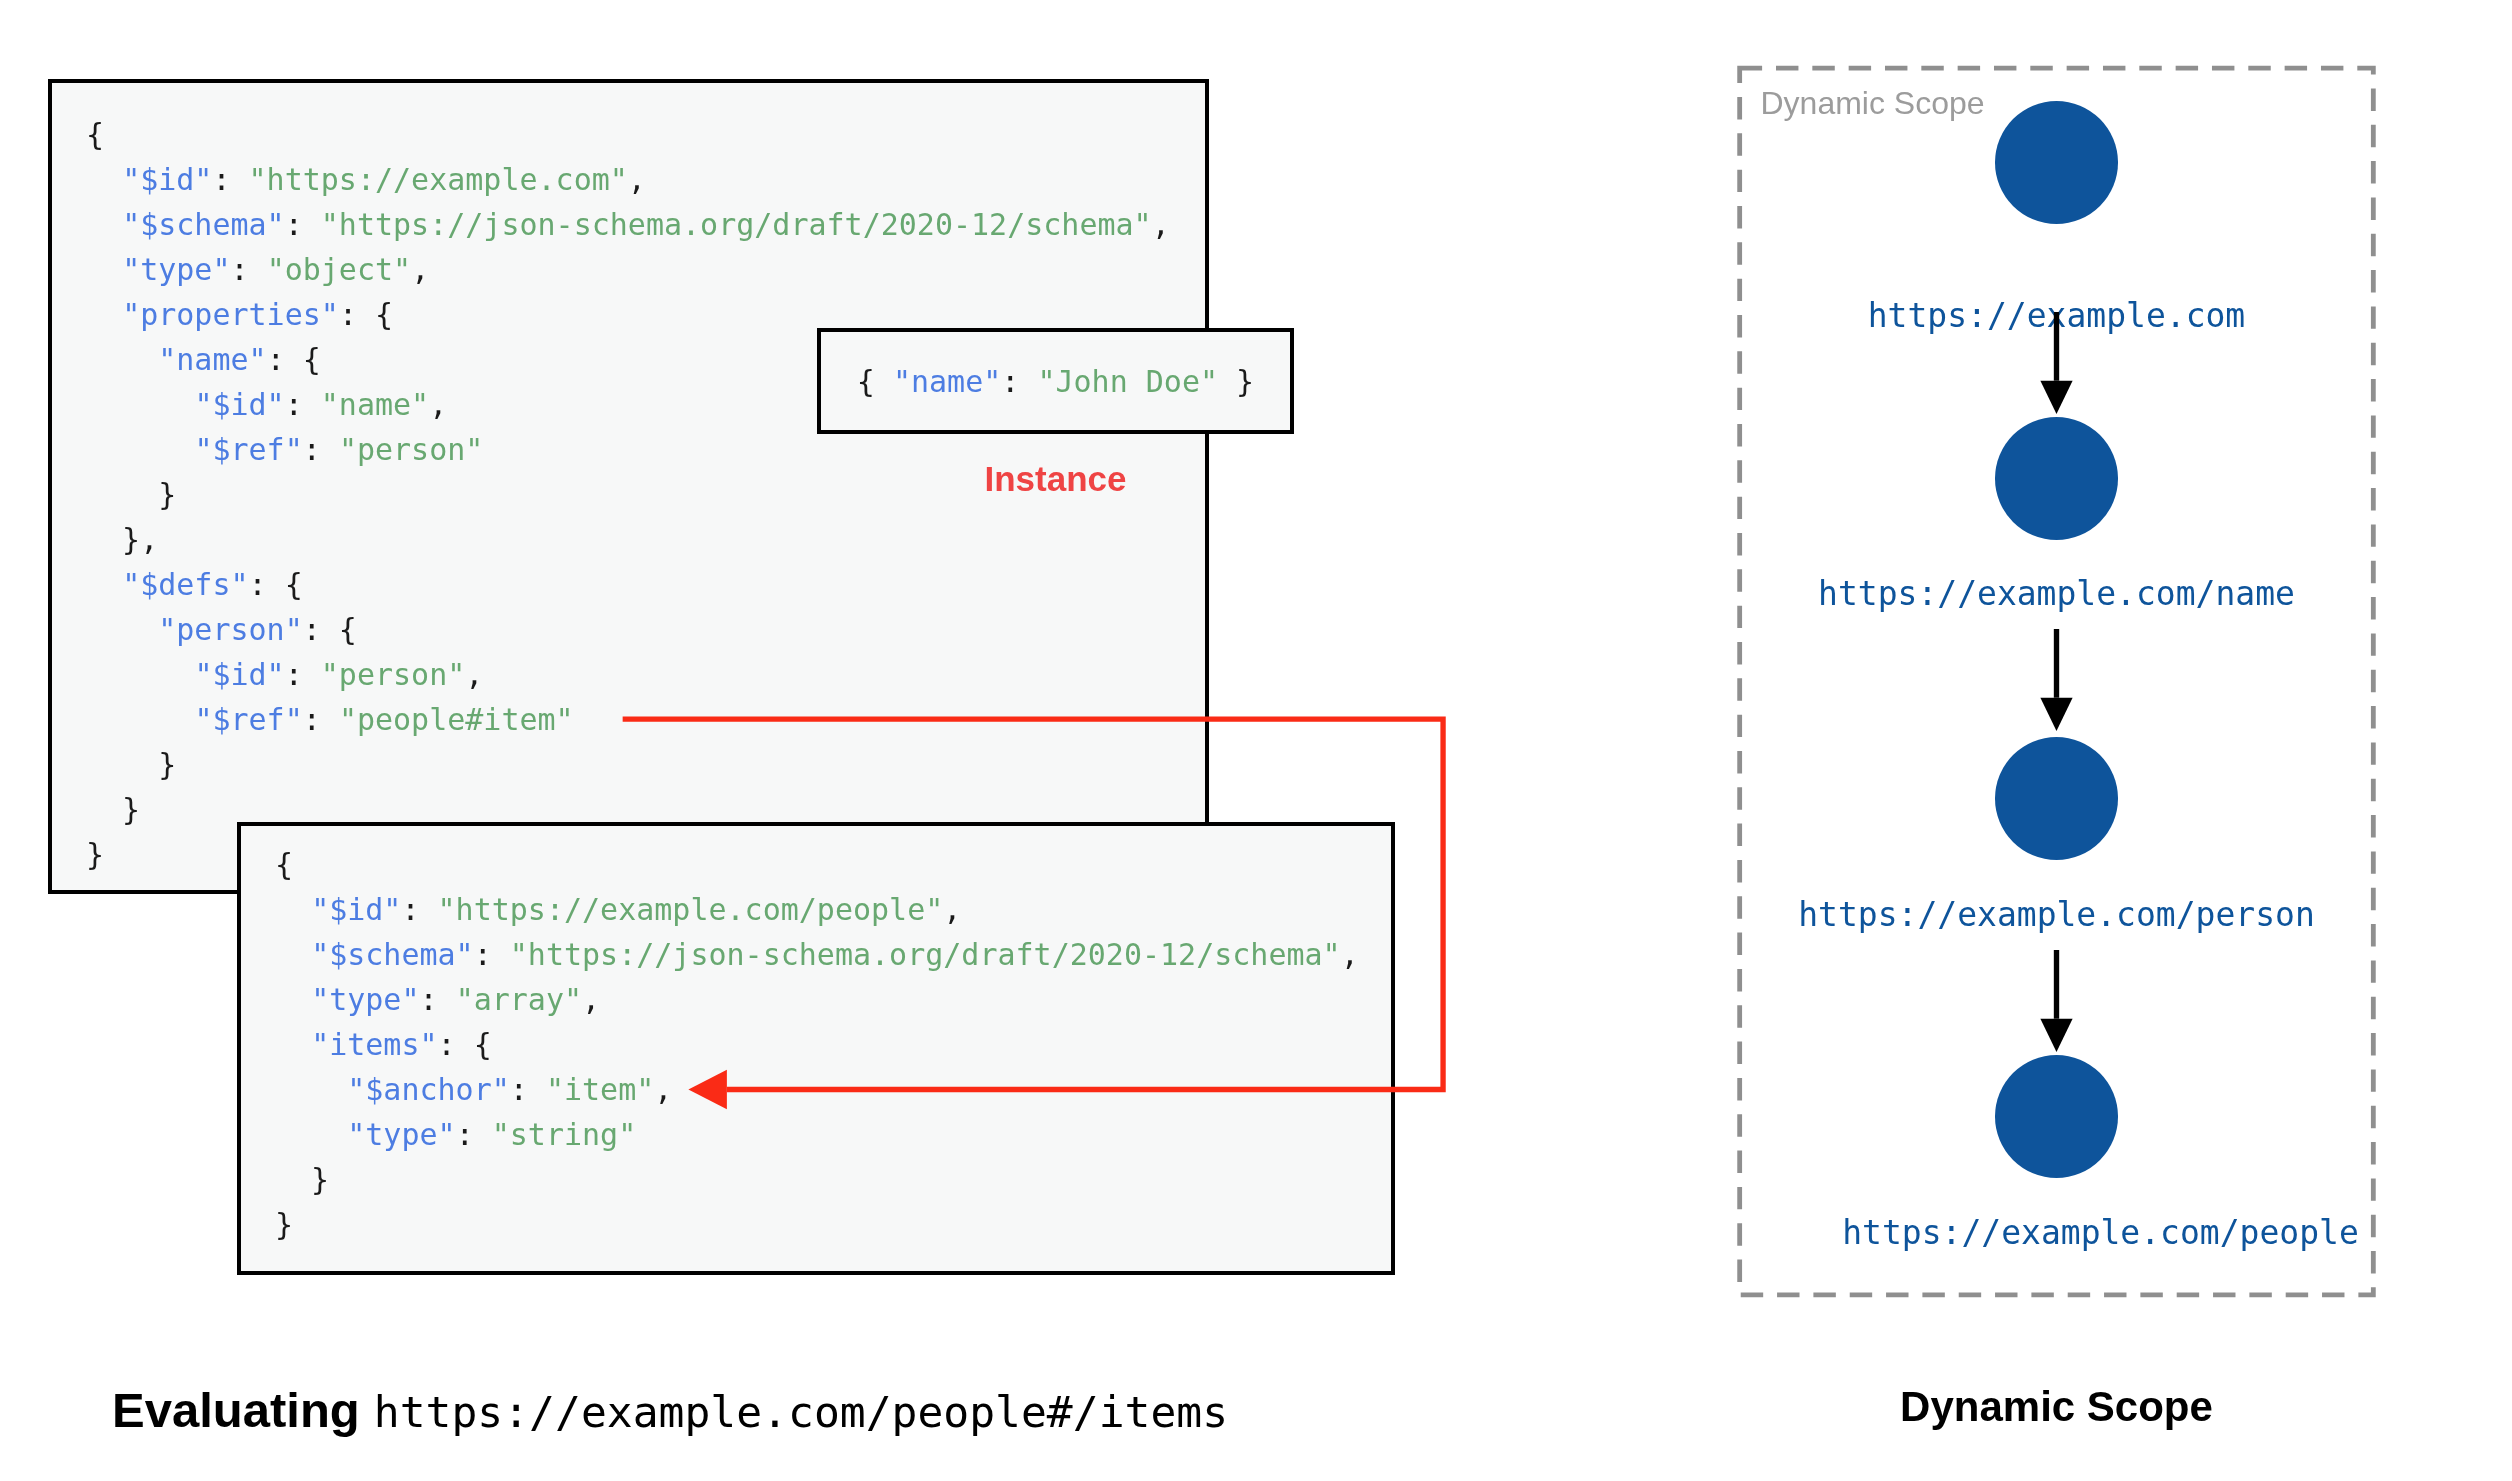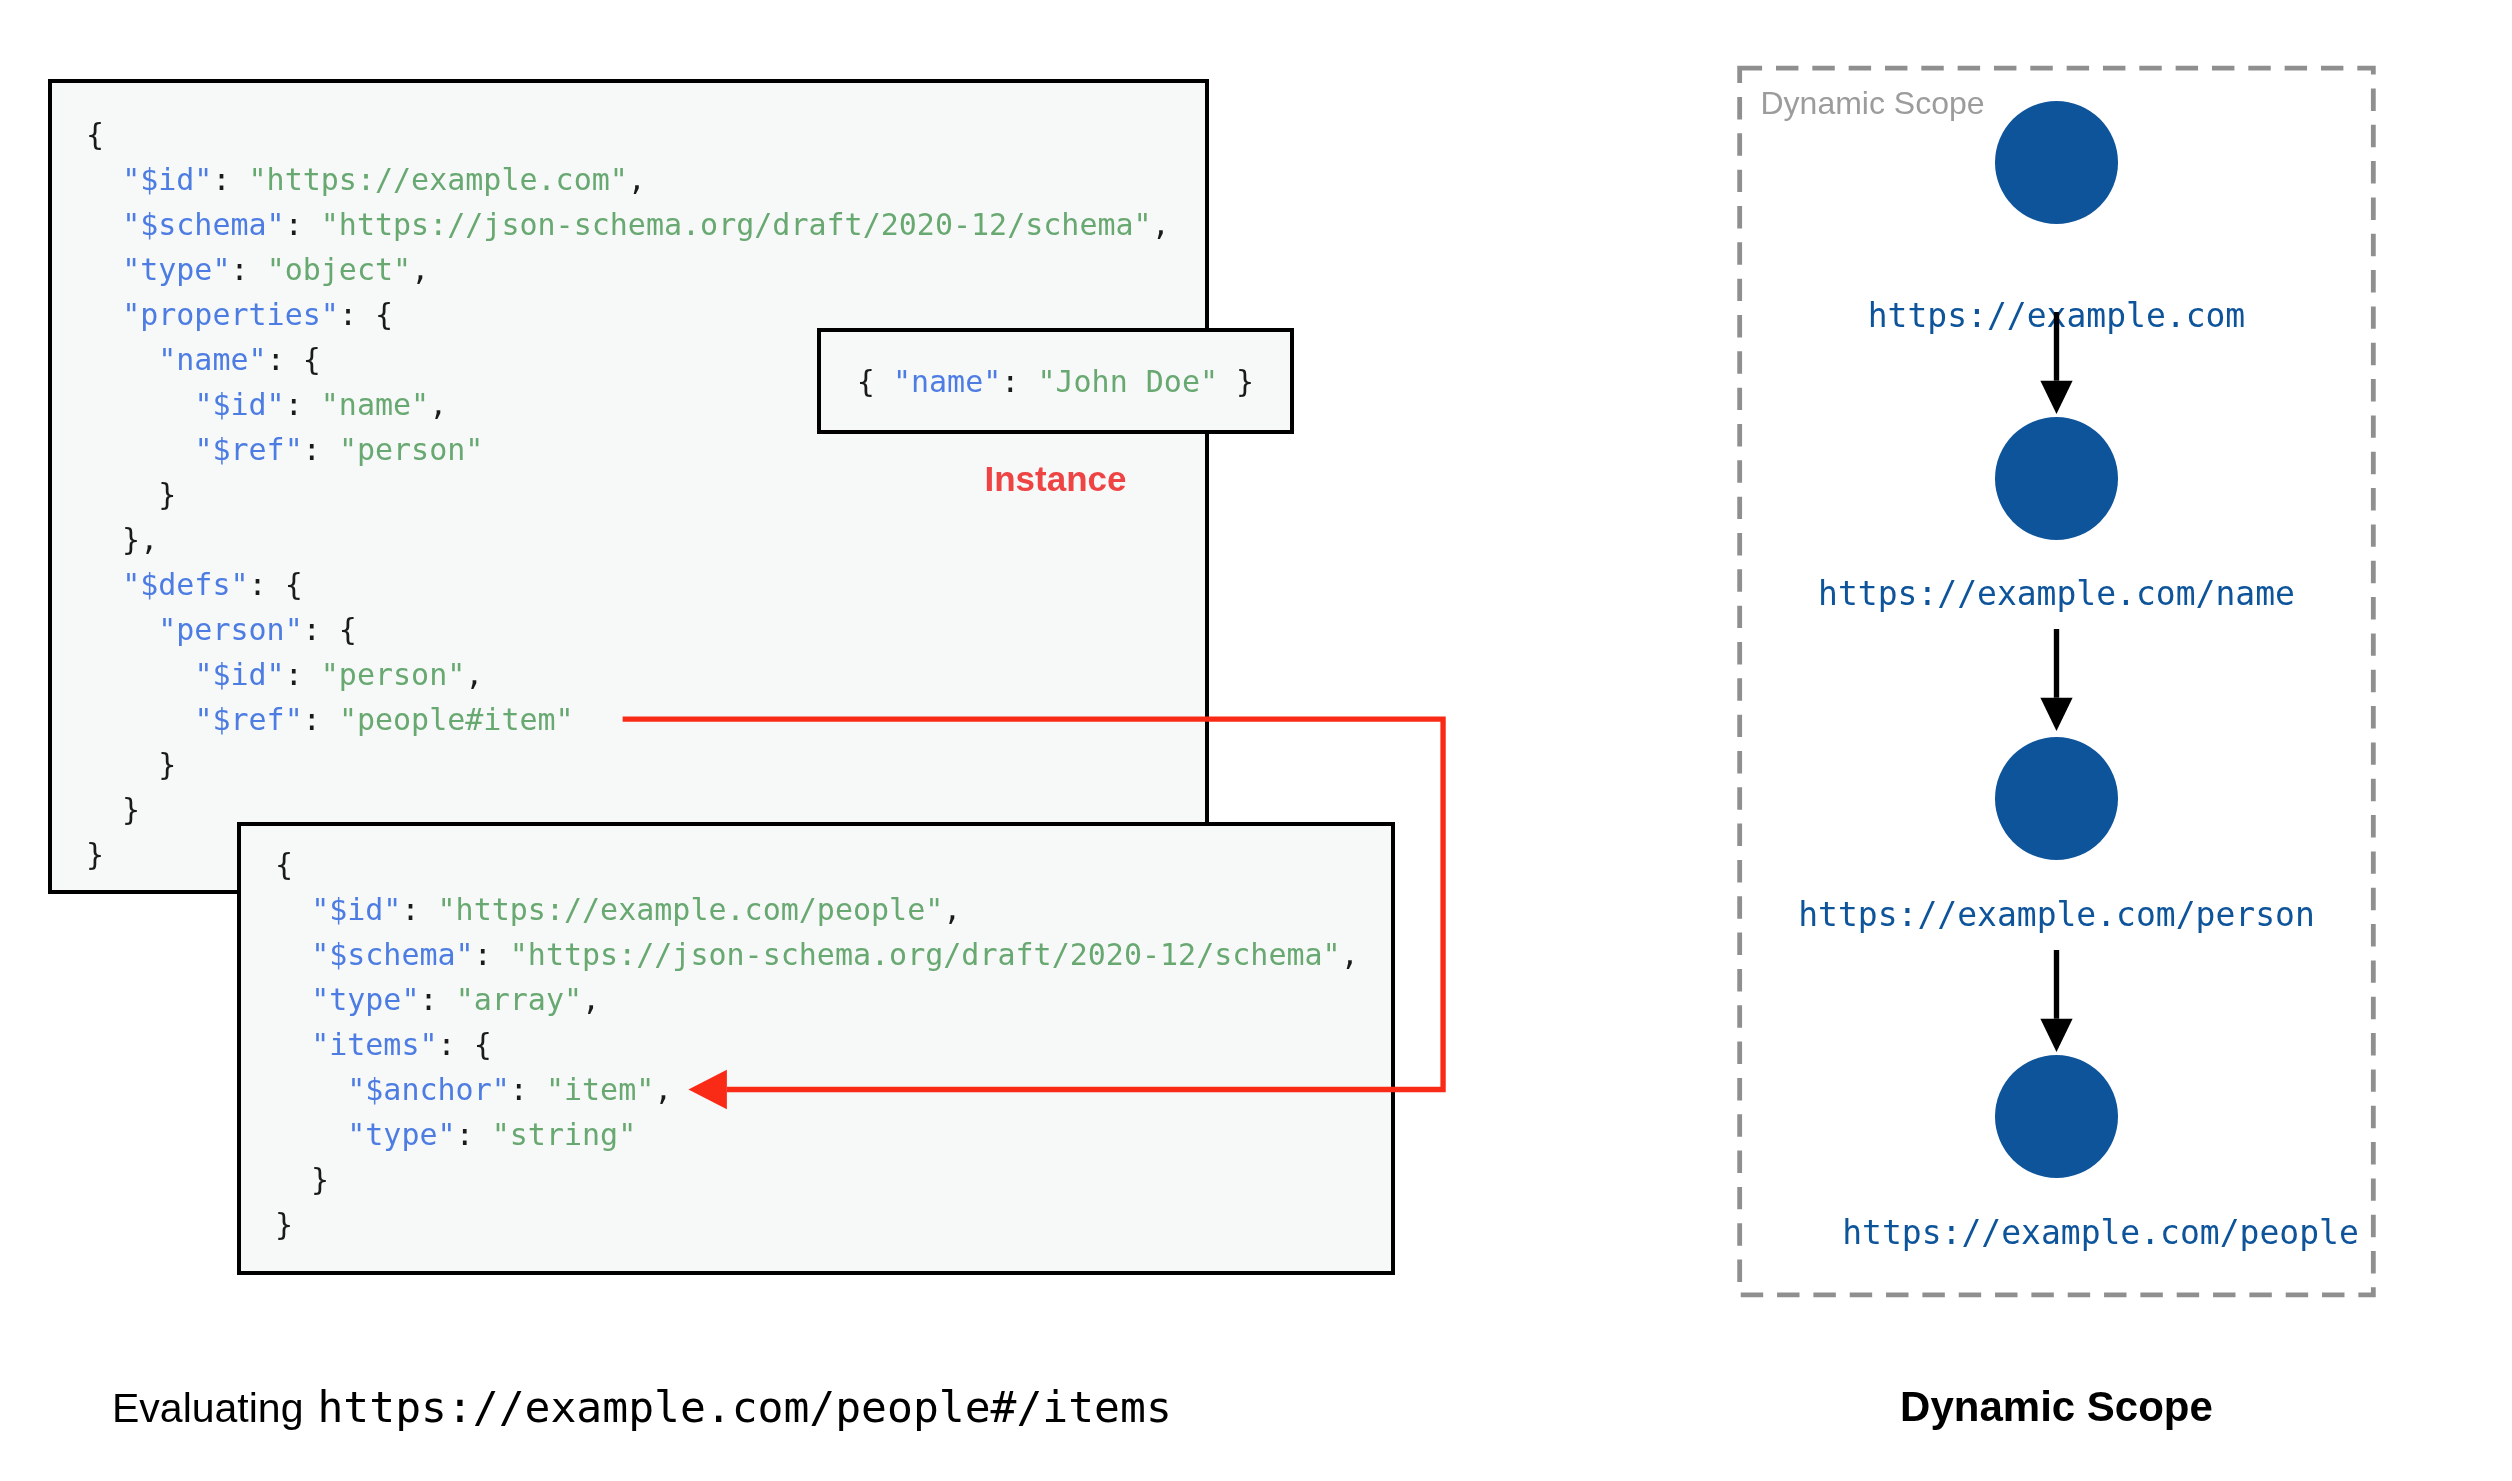--- a/index.html
+++ b/index.html
@@ -54,21 +54,21 @@
     font-size:33px;color:var(--url-text);white-space:nowrap;
   }
   .scope-arrow{position:absolute;left:298px;width:43px;height:102px;}
   .dot-1{top:36px;}  .url-1{top:191px;margin-top:40px;} .arr-1{top:247px;}
   .dot-2{top:352px;} .url-2{top:509px;} .arr-2{top:564px;}
   .dot-3{top:672px;}.url-3{top:830px;}.arr-3{top:885px;}
   .dot-4{top:990px;}.url-4{top:1148px;padding-left:44px;}
   .caption-evaluating{
     position:absolute;left:112px;top:1382px;z-index:2;white-space:nowrap;color:#000;
   }
-  .caption-evaluating .prefix{font-weight:normal;font-size:41px;}
+  .caption-evaluating .prefix{font-weight:bold;font-size:49px;}
   .caption-evaluating .uri{
     font-family:"DejaVu Sans Mono","Liberation Mono",monospace;
     font-size:43px;margin-left:14px;text-align:center;
   }
   .caption-scope{
     position:absolute;left:1737px;top:1383px;width:639px;text-align:center;
     font-weight:bold;font-size:42px;color:#000;z-index:2;
   }
 </style>
 </head>

